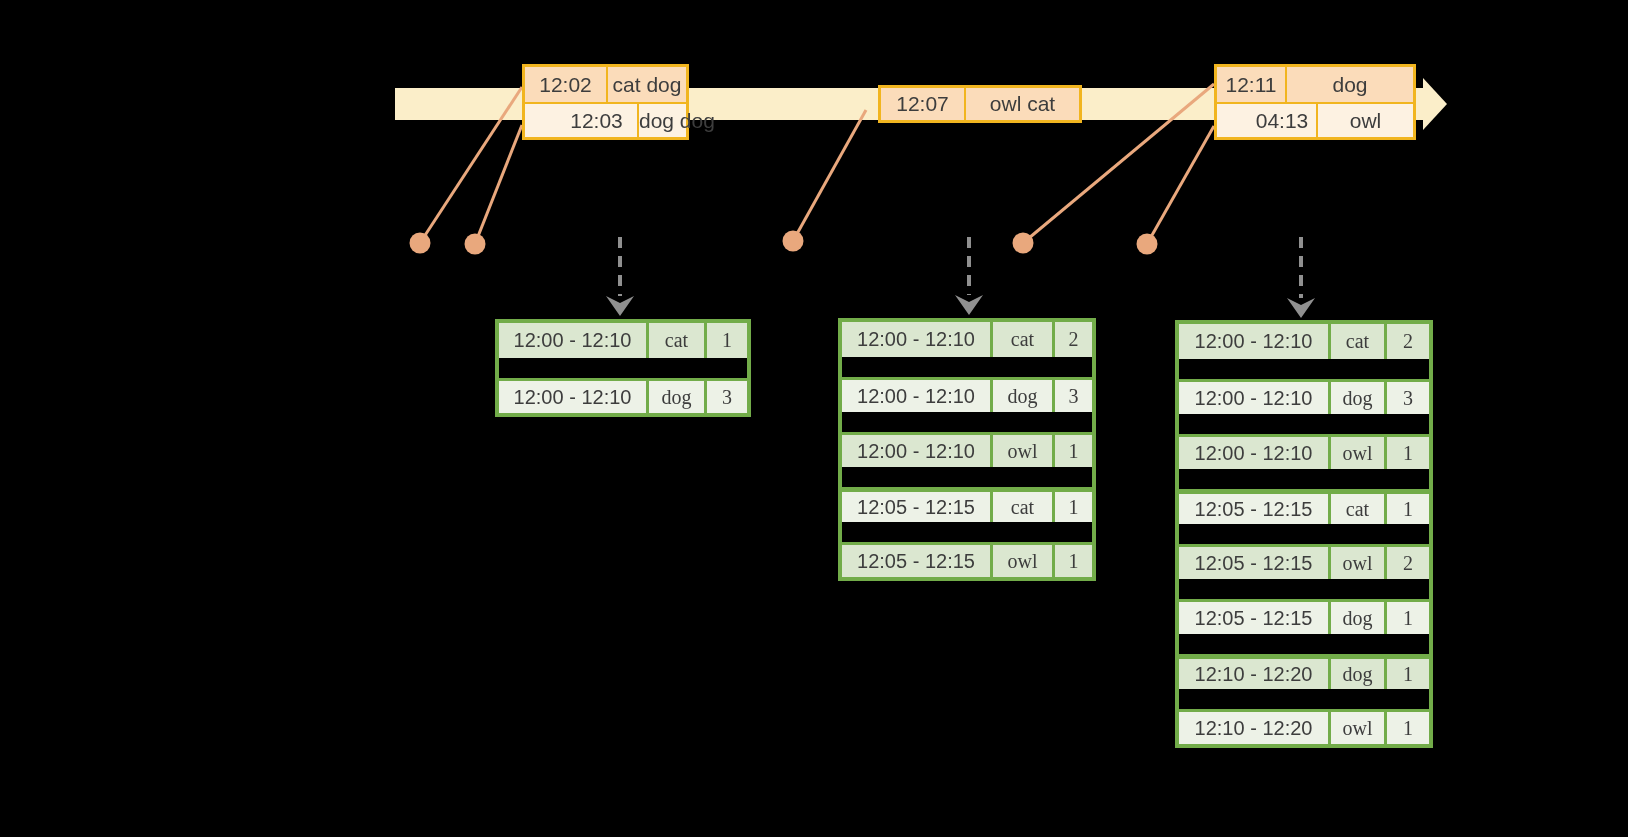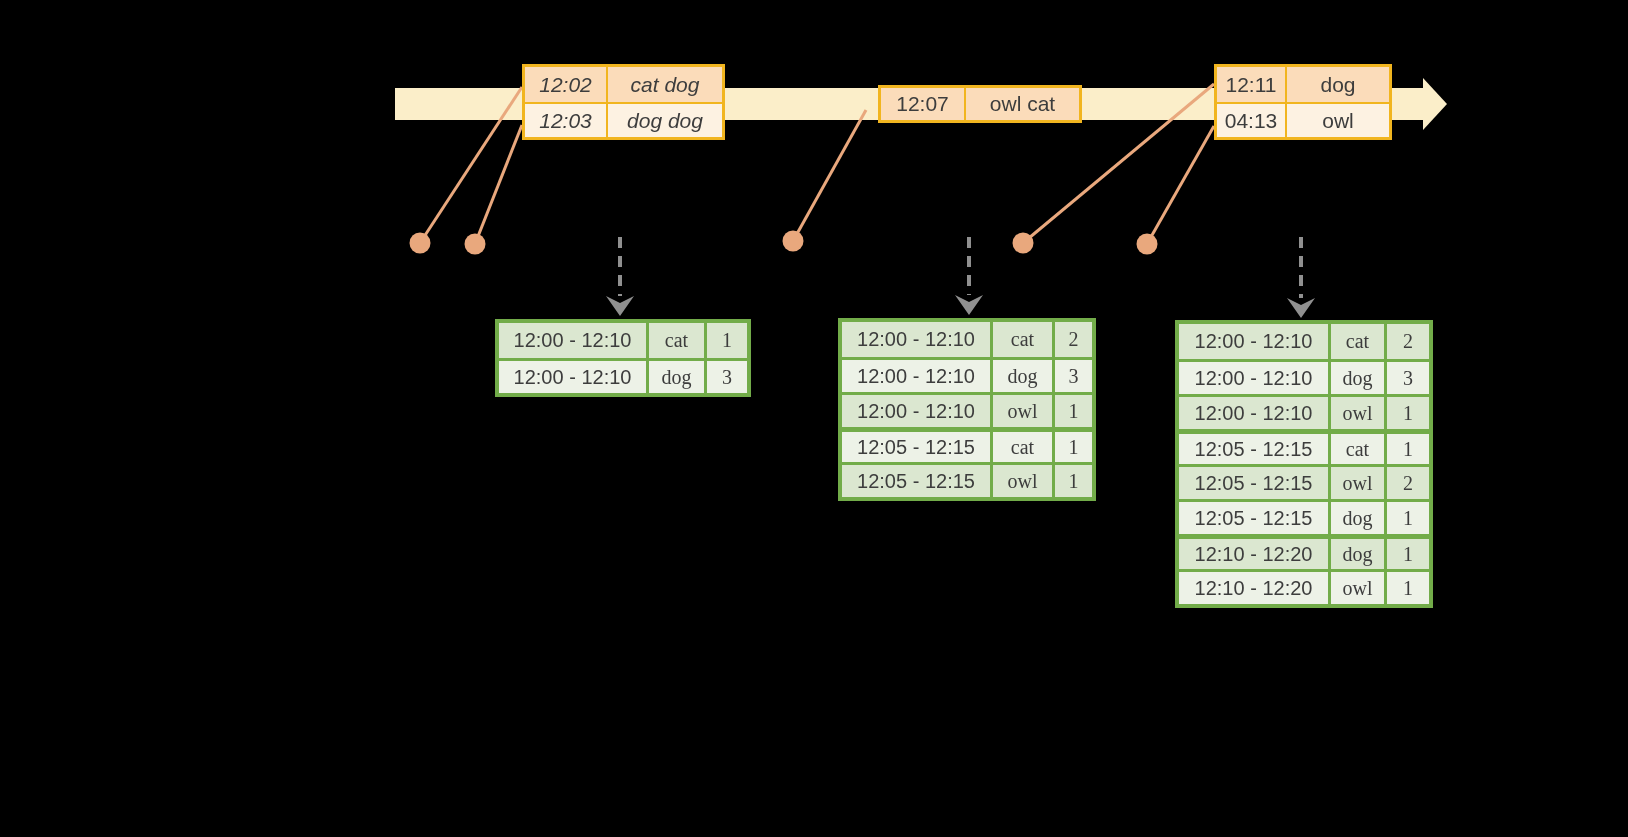--- a/index.html
+++ b/index.html
@@ -14,32 +14,32 @@
   svg.overlay{position:absolute;left:0;top:0;pointer-events:none;}
 
   
   .dtable{position:absolute;display:flex;flex-direction:column;box-sizing:border-box;}
   .trow{display:grid;box-sizing:border-box;}
   .cell{display:flex;align-items:center;justify-content:center;box-sizing:border-box;white-space:nowrap;}
 
   
   .ebox{border:3px solid var(--event-border,#f1b51f);}
   .ebox .trow{background:var(--event-row-fill,#fbdcba);height:35px;grid-template-columns:83px 1fr;}
-  .ebox .trow.alt{background:var(--event-row-alt-fill,#fdf2e2);}
+  .ebox .trow.alt{background:var(--event-row-alt-fill,#fdf2e2);padding-left:31px;}
   .ebox .trow + .trow{border-top:2px solid var(--event-border,#f1b51f);}
   .ebox .c0{border-right:2px solid var(--event-border,#f1b51f);}
   .ebox .cell{font-size:21px;}
-  .ebox1{left:522px;top:64px;width:203px;font-style:italic;}
+  .ebox1{left:522px;top:64px;width:167px;}
   .ebox2{left:866px;top:85px;width:204px;margin-left:12px;}
   .ebox2 .trow{height:32px;grid-template-columns:85px 1fr;}
-  .ebox3{left:1214px;top:64px;width:178px;}
+  .ebox3{left:1214px;top:64px;width:202px;}
   .ebox3 .trow{grid-template-columns:70px 1fr;}
 
   
-  .gtable{border:4px solid var(--result-border,#72ac49);}
+  .gtable{border:4px solid var(--result-border,#72ac49);gap:20px;}
   .gtable .trow{background:var(--result-row-fill,#dbe7d0);height:35px;}
   .gtable .trow.alt{background:var(--result-row-alt-fill,#edf2e7);}
   .gtable .trow + .trow{border-top:3px solid var(--result-border,#72ac49);}
   .gtable .trow.grp{border-top:5px solid var(--result-border,#72ac49);}
   .gtable .c1,.gtable .c2{border-left:3px solid var(--result-border,#72ac49);font-family:Liberation Serif, serif;}
   .gtable .cell{font-size:20px;}
   .gt1{left:495px;top:319px;width:256px;}
   .gt1 .trow{grid-template-columns:147px 58px 1fr;}
   .gt2{left:838px;top:318px;width:258px;}
   .gt2 .trow{grid-template-columns:148px 62px 1fr;}

